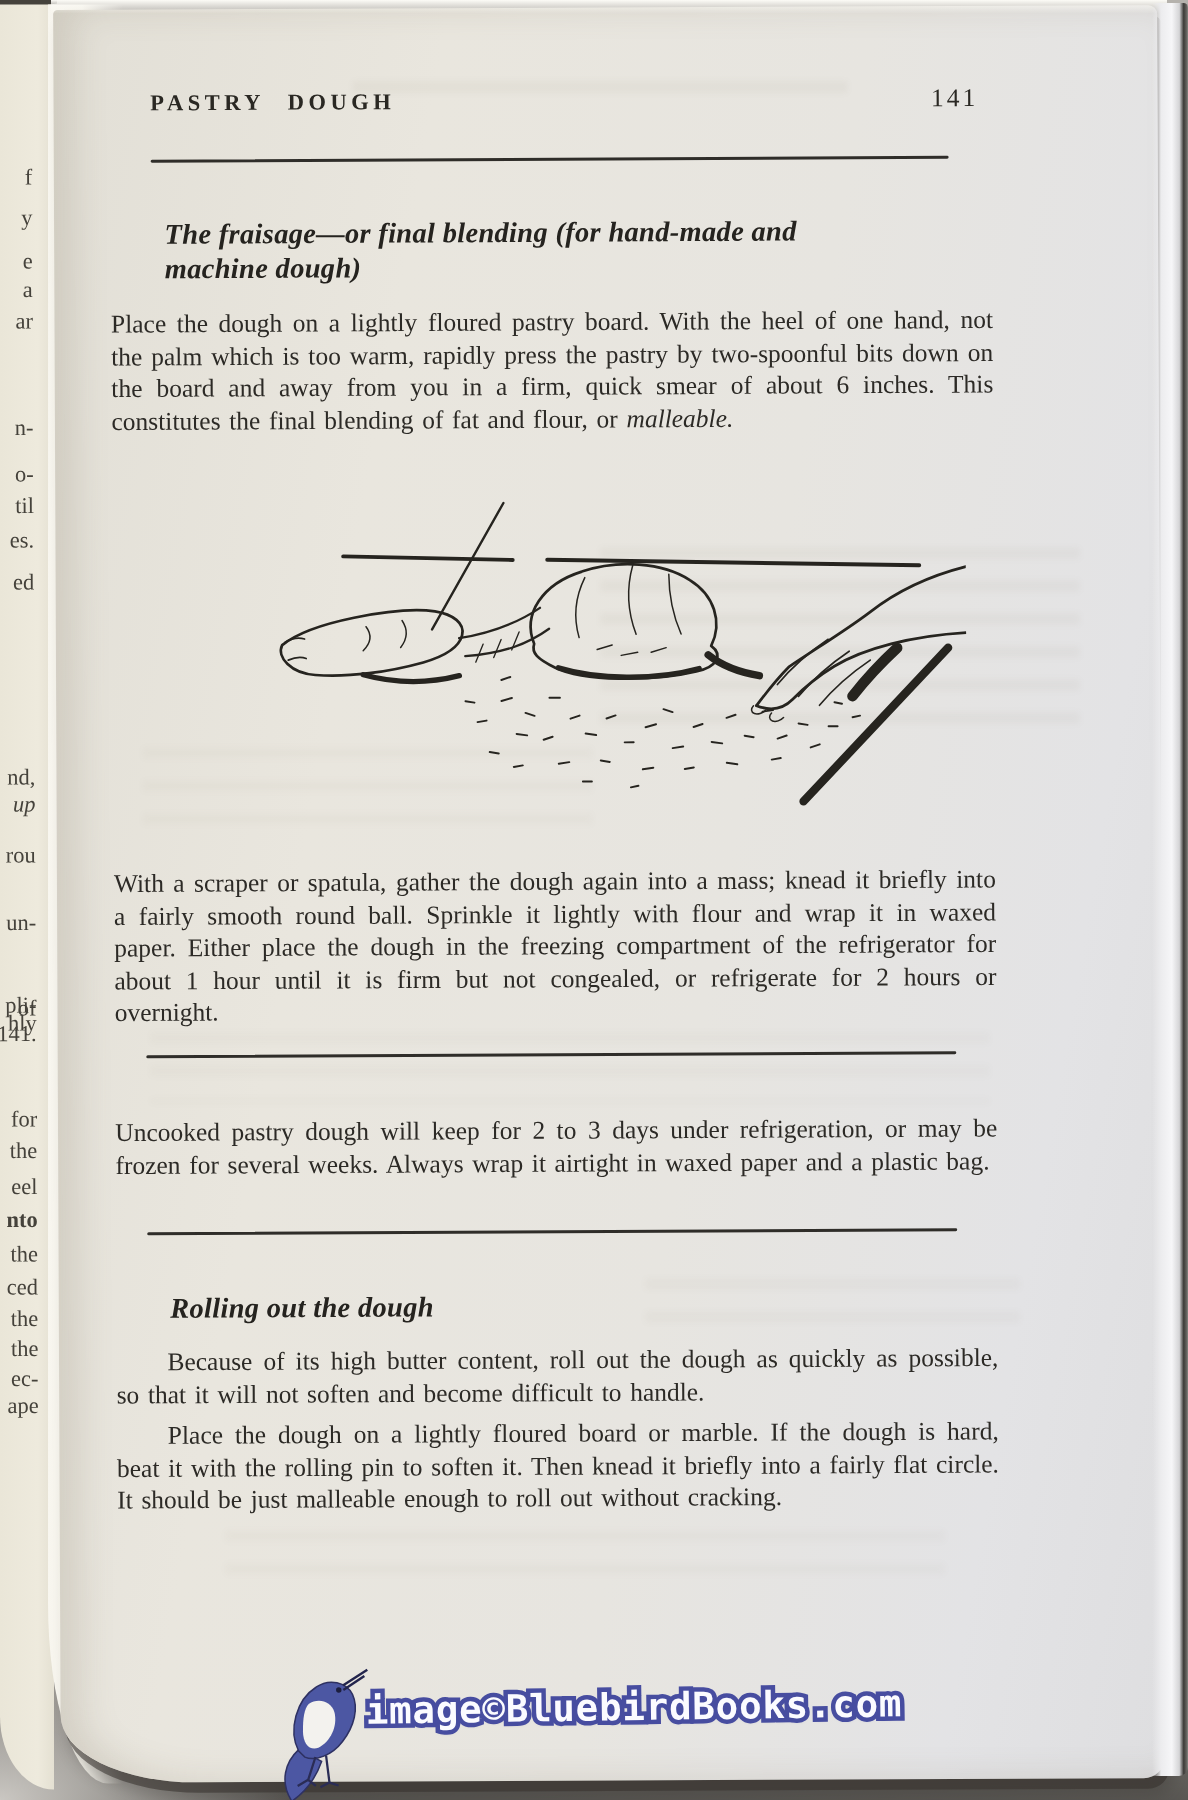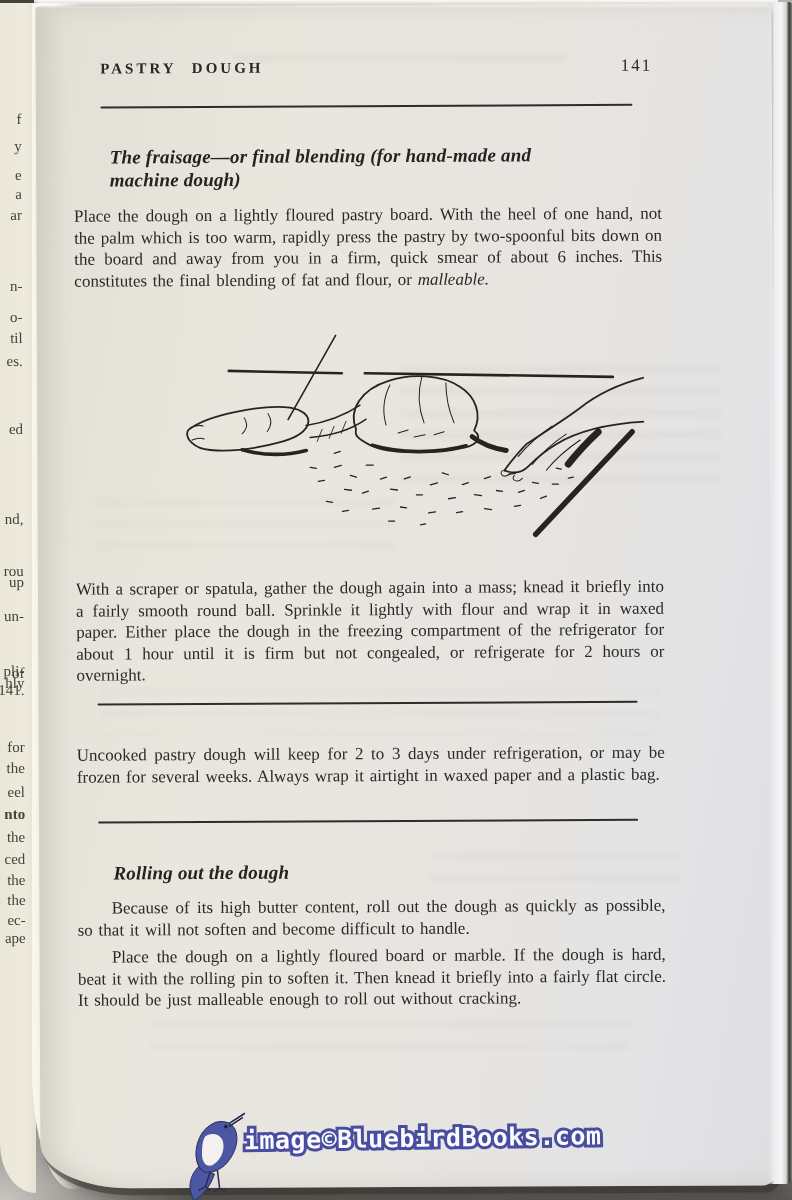--- a/index.html
+++ b/index.html
@@ -81,24 +81,24 @@
     <div class="fragments">
         <span class="frag" style="top: 110px;">f</span>
         <span class="frag" style="top: 137px;">y</span>
         <span class="frag" style="top: 166px;">e</span>
         <span class="frag" style="top: 185px;">a</span>
         <span class="frag" style="top: 206px;">ar</span>
         <span class="frag" style="top: 277px;">n-</span>
         <span class="frag" style="top: 308px;">o-</span>
         <span class="frag" style="top: 329px;">til</span>
         <span class="frag" style="top: 352px;">es.</span>
-        <span class="frag" style="top: 380px; margin-top: 40px;">ed</span>
+        <span class="frag" style="top: 380px;">ed</span>
         <span class="frag" style="top: 510px;">nd,</span>
         <span class="frag" style="top: 562px;">rou</span>
-        <span class="frag" style="top: 573px;">up</span>
+        <span class="frag" style="top: 528px; font-style: italic;">up</span>
         <span class="frag" style="top: 607px;">un-</span>
         <span class="frag" style="top: 664px;">of</span>
         <span class="frag" style="top: 674px; text-align: right;">hly</span>
         <span class="frag" style="top: 662px;">pli-</span>
         <span class="frag" style="top: 681px;">141.</span>
         <span class="frag" style="top: 738px;">for</span>
         <span class="frag" style="top: 759px;">the</span>
         <span class="frag" style="top: 783px;">eel</span>
         <span class="frag" style="top: 805px; font-weight: bold;">nto</span>
         <span class="frag" style="top: 828px;">the</span>

